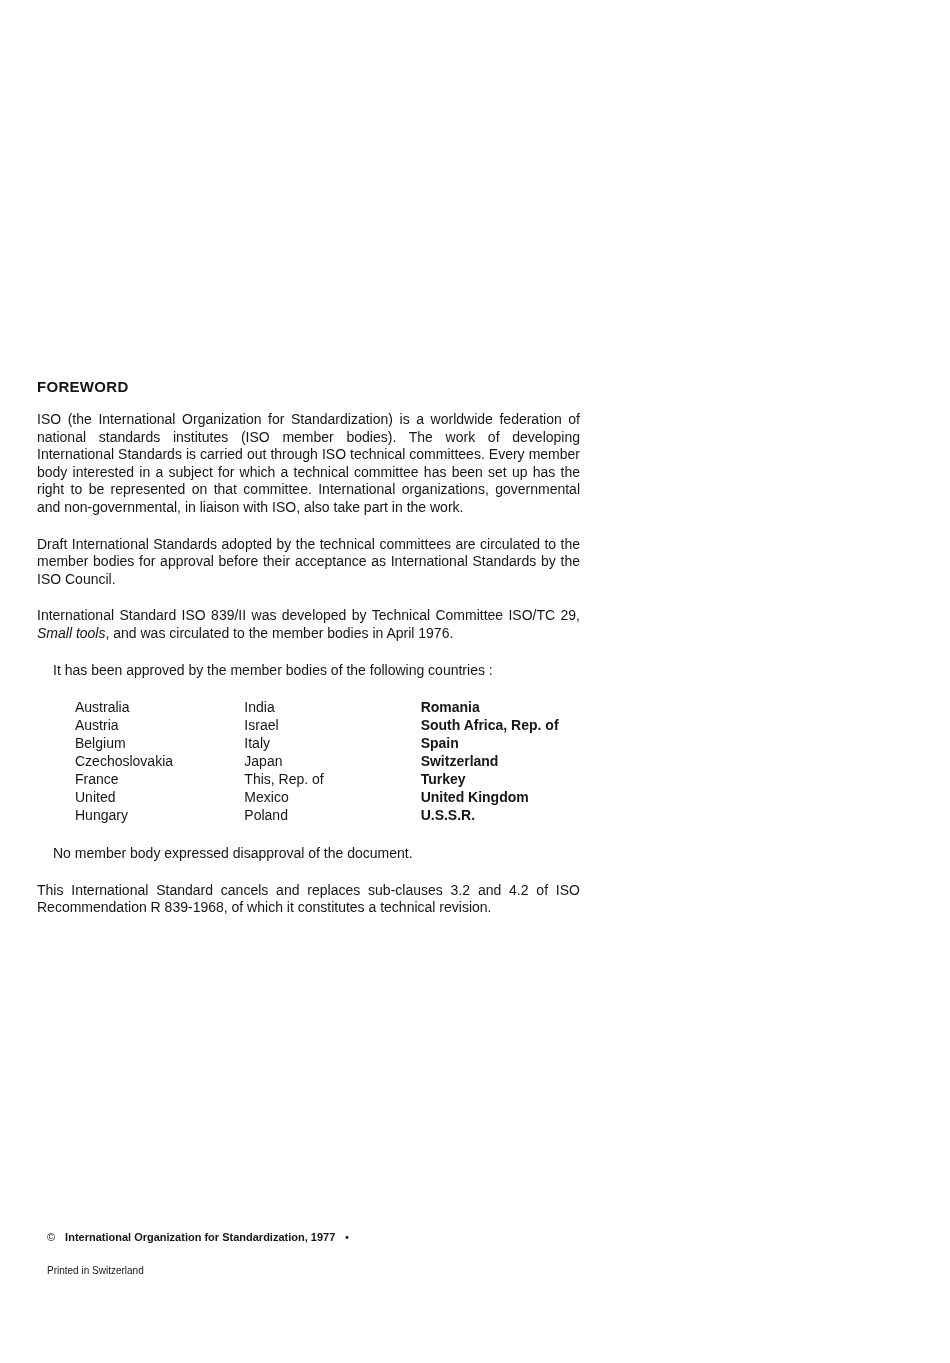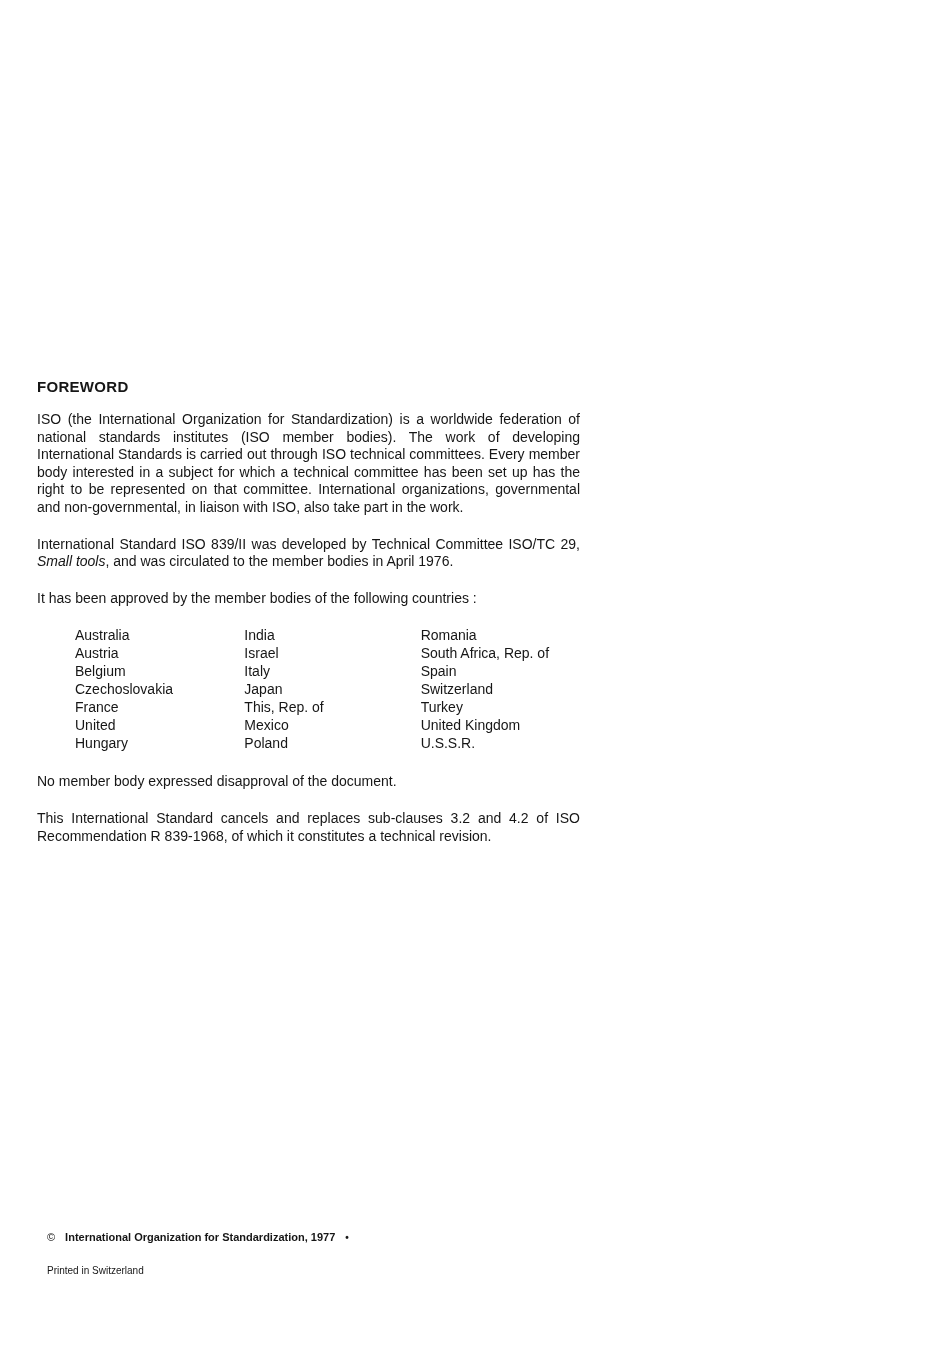--- a/index.html
+++ b/index.html
@@ -28,35 +28,36 @@
     margin: 0 0 16px 0;
   }
   .para {
     font-size: 14px;
     line-height: 17.6px;
     text-align: justify;
     margin: 0 0 19px 0;
   }
   .para.single {
     text-align: left;
+    margin-left: 16px;
   }
   .para .seg { white-space: pre-wrap; }
   .countries {
     display: flex;
     padding-left: 38px;
     margin: 10px 0 21px 0;
     font-size: 14px;
   }
   .country-col {
     display: flex;
     flex-direction: column;
   }
   .country-col.c1 { width: 170px; }
   .country-col.c2 { width: 177px; }
-  .country-col.c3 { width: 160px; }
+  .country-col.c3 { width: 160px; font-weight: bold; }
   .country {
     line-height: 18px;
     white-space: nowrap;
   }
   .footer {
     position: absolute;
     left: 47px;
     top: 1231px;
     width: 560px;
   }
@@ -79,20 +80,21 @@
 <body>
 
 <div class="page">
 
   <div class="content">
 
     <h1 class="heading">FOREWORD</h1>
 
     <p class="para">ISO (the International Organization for Standardization) is a worldwide federation of national standards institutes (ISO member bodies). The work of developing International Standards is carried out through ISO technical committees. Every member body interested in a subject for which a technical committee has been set up has the right to be represented on that committee. International organizations, governmental and non-governmental, in liaison with ISO, also take part in the work.</p>
 
+    <p class="para">Draft International Standards adopted by the technical committees are circulated to the member bodies for approval before their acceptance as International Standards by the ISO Council.</p>
 
     <p class="para"><span class="seg">International Standard ISO 839/II was developed by Technical Committee ISO/TC 29, </span><i>Small tools</i><span class="seg">, and was circulated to the member bodies in April 1976.</span></p>
 
     <p class="para single">It has been approved by the member bodies of the following countries :</p>
 
     <div class="countries">
       <div class="country-col c1">
         <div class="country">Australia</div>
         <div class="country">Austria</div>
         <div class="country">Belgium</div>

